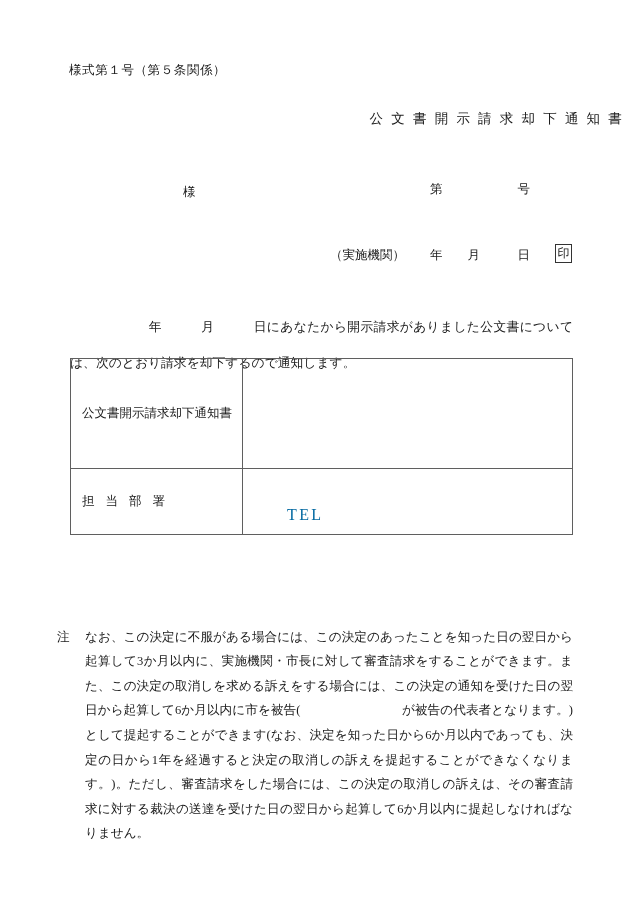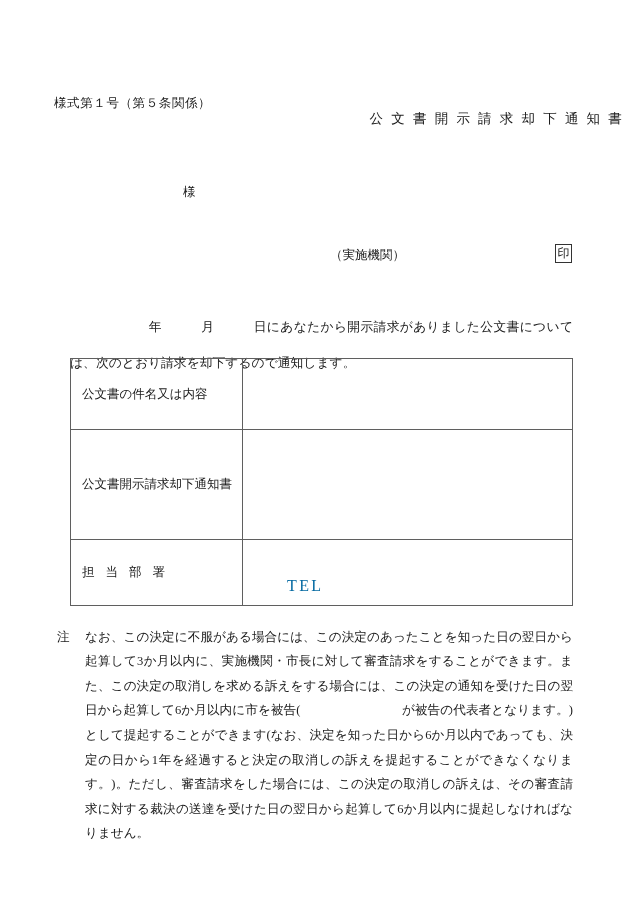--- a/index.html
+++ b/index.html
@@ -20,26 +20,25 @@
 
   .page {
     position: absolute;
     inset: 0;
     background: #ffffff;
   }
 
   
   .form-no {
     position: absolute;
-    left: 54px;
+    left: 69px;
     top: 62px;
     font-size: 12.5px;
     letter-spacing: 0.6px;
     white-space: pre;
-    margin-top: 33px;
   }
 
   
   .doc-title {
     position: absolute;
     left: 0;
     right: 0;
     top: 110px;
     text-align: right;
     font-size: 13.5px;
@@ -176,42 +175,38 @@
 </style>
 </head>
 <body>
 
 <div class="page">
 
   <div class="form-no">様式第１号（第５条関係）</div>
 
   <div class="doc-title">公文書開示請求却下通知書</div>
 
+  <div class="ref-block">
+    <span class="ref-line">第　　　　　　号</span>
+    <span class="ref-line">年　　月　　　日</span>
+  </div>
 
   <div class="addressee">様</div>
 
   <div class="agency-row">
     <span class="agency-label">（実施機関）</span>
     <span class="seal-box">印</span>
   </div>
 
   <p class="body-para">
     <span class="lead-space">　　　　　　年　　　月　　　</span><span>日にあなたから開示請求がありました公文書については、次のとおり請求を却下するので通知します。</span>
   </p>
 
   <table class="form-table">
     <tbody>
-      <tr class="row-1">
-        <td class="label-cell">
-          <span>公文書の件名又は内容</span>
-        </td>
-        <td class="value-cell">
-          <span></span>
-        </td>
-      </tr>
       <tr class="row-2">
         <td class="label-cell">
           <span>公文書開示請求却下通知書</span>
         </td>
         <td class="value-cell">
           <span></span>
         </td>
       </tr>
       <tr class="row-3">
         <td class="label-cell">

